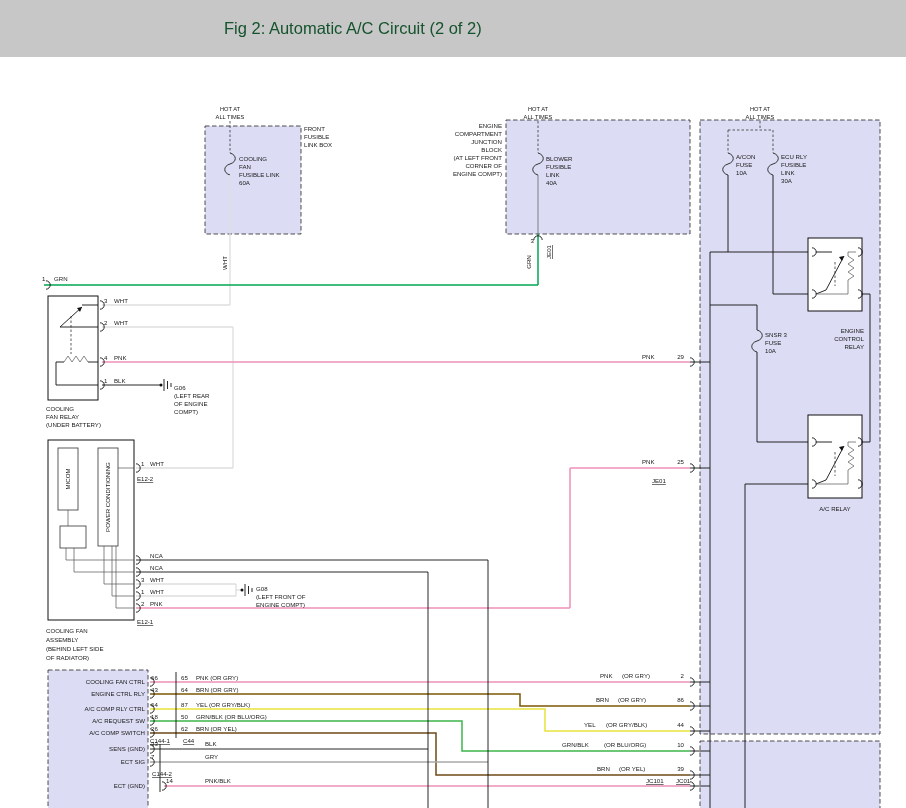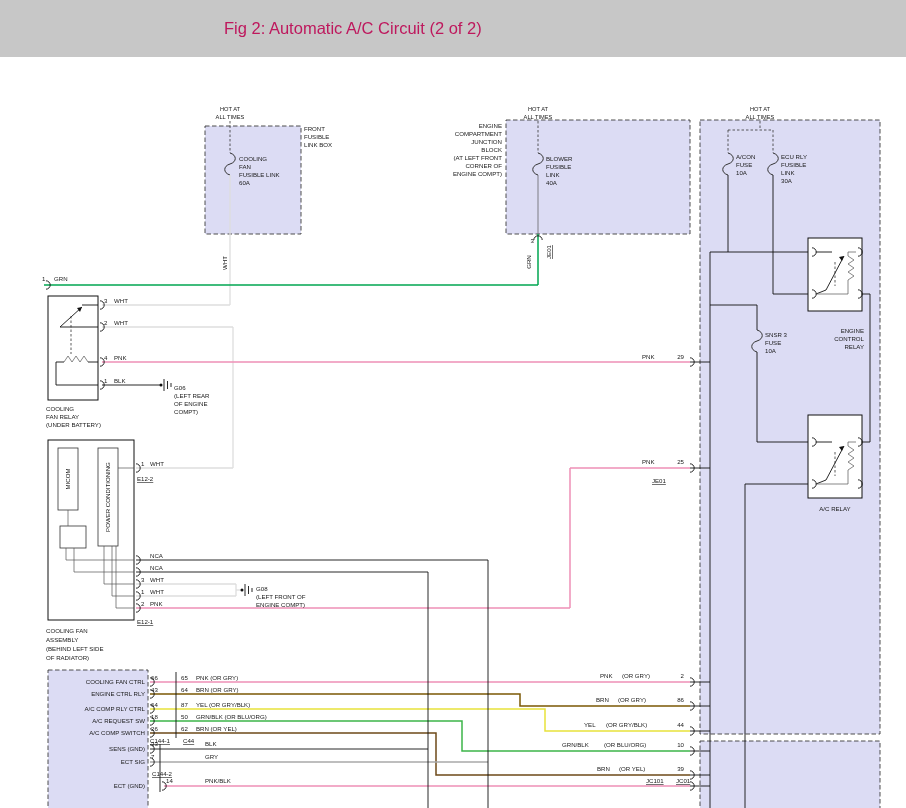--- a/index.html
+++ b/index.html
@@ -1,18 +1,18 @@
 <!DOCTYPE html>
 <html style="--header_bg: #c7c7c7; --lavender: #dcdcf4; --grn: #00a650; --pnk: #ee8fb6; --brn: #7b5804; --brn_dark: #6e4a19; --yel: #e8e23b; --grnblk: #3cb54a; --gry: #a9a9a9; --wht_wire: #dedede;"><head>
 <meta charset="utf-8">
 <style>
   html,body{margin:0;padding:0;background:#ffffff;font-family:"Liberation Sans",sans-serif;}
   .page{position:relative;width:906px;height:808px;background:#fff;overflow:hidden;}
   .hdr{position:absolute;top:0;left:0;width:906px;height:57px;background:var(--header_bg,#c7c7c7);display:flex;align-items:center;z-index:5;}
-  .hdr .title{margin-left:224px;font-size:16.5px;color:#be185d;}
+  .hdr .title{margin-left:224px;font-size:16.5px;color:#14532d;}
   svg{position:absolute;top:0;left:0;}
   text{font-size:6.1px;fill:#1a1a1a;}
   .h{font-size:5.7px;}
   .end{text-anchor:end;}
   .mid{text-anchor:middle;}
   .u{text-decoration:underline;}
   .lav{fill:var(--lavender,#dcdcf4);stroke:#3a3a3a;stroke-width:0.9;stroke-dasharray:4.5 2.5;}
   .sol{fill:#ffffff;stroke:#111;stroke-width:1;}
   .ibx{fill:#ffffff;stroke:#333;stroke-width:0.8;}
   .wk{stroke:#111;stroke-width:0.9;fill:none;}

